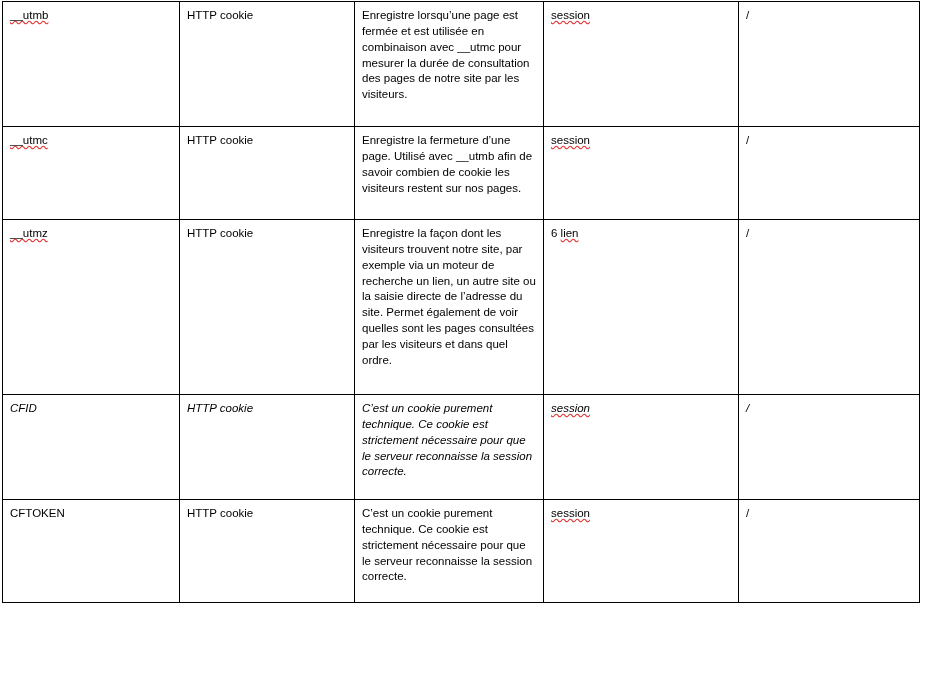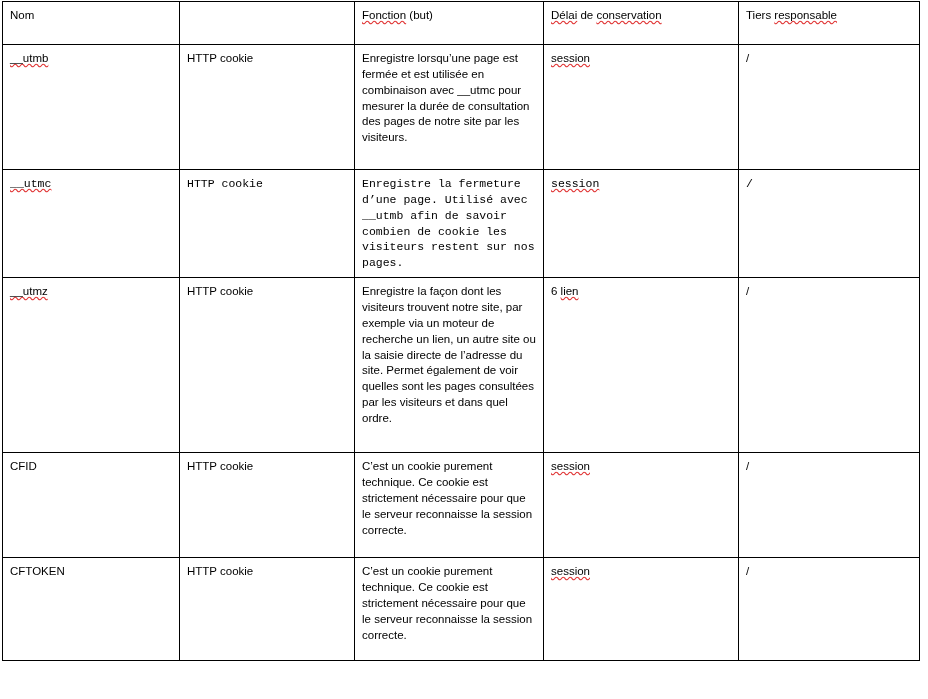--- a/index.html
+++ b/index.html
@@ -50,45 +50,38 @@
     text-decoration: underline;
     text-decoration-color: #e03131;
     text-decoration-style: wavy;
     text-decoration-skip-ink: none;
   }
   .name-cell {
     white-space: nowrap;
   }
   .row-utma td { height: 62px; }
   .row-utmb td { height: 112px; margin-top: 24px; }
-  .row-utmc td { height: 80px; font-family: Liberation Mono, monospace; }
+  .row-utmc td { height: 80px; }
   .row-utmz td { height: 162px; }
-  .row-cfid td { height: 92px; }
+  .row-cfid td { height: 92px; font-style: italic; }
   .row-cftoken td { height: 90px; }
 </style>
 </head>
 <body>
 
 <div class="page">
   <table class="cookie-table">
     <colgroup>
       <col class="c-name">
       <col class="c-type">
       <col class="c-func">
       <col class="c-delay">
       <col class="c-third">
     </colgroup>
     <tbody>
-      <tr class="hdr">
-        <td><span>Nom</span></td>
-        <td><span></span></td>
-        <td><span class="sp">Fonction</span><span> (but)</span></td>
-        <td><span class="sp">Délai</span><span> de </span><span class="sp">conservation</span></td>
-        <td><span>Tiers </span><span class="sp">responsable</span></td>
-      </tr>
 
 
       <tr class="row-utmb">
         <td class="name-cell"><span class="sp">__utmb</span></td>
         <td><span>HTTP cookie</span></td>
         <td><span>Enregistre lorsqu’une page est fermée et est utilisée en combinaison avec __utmc pour mesurer la durée de consultation des pages de notre site par les visiteurs.</span></td>
         <td><span></span><span class="sp">session</span></td>
         <td><span>/</span></td>
       </tr>
 

